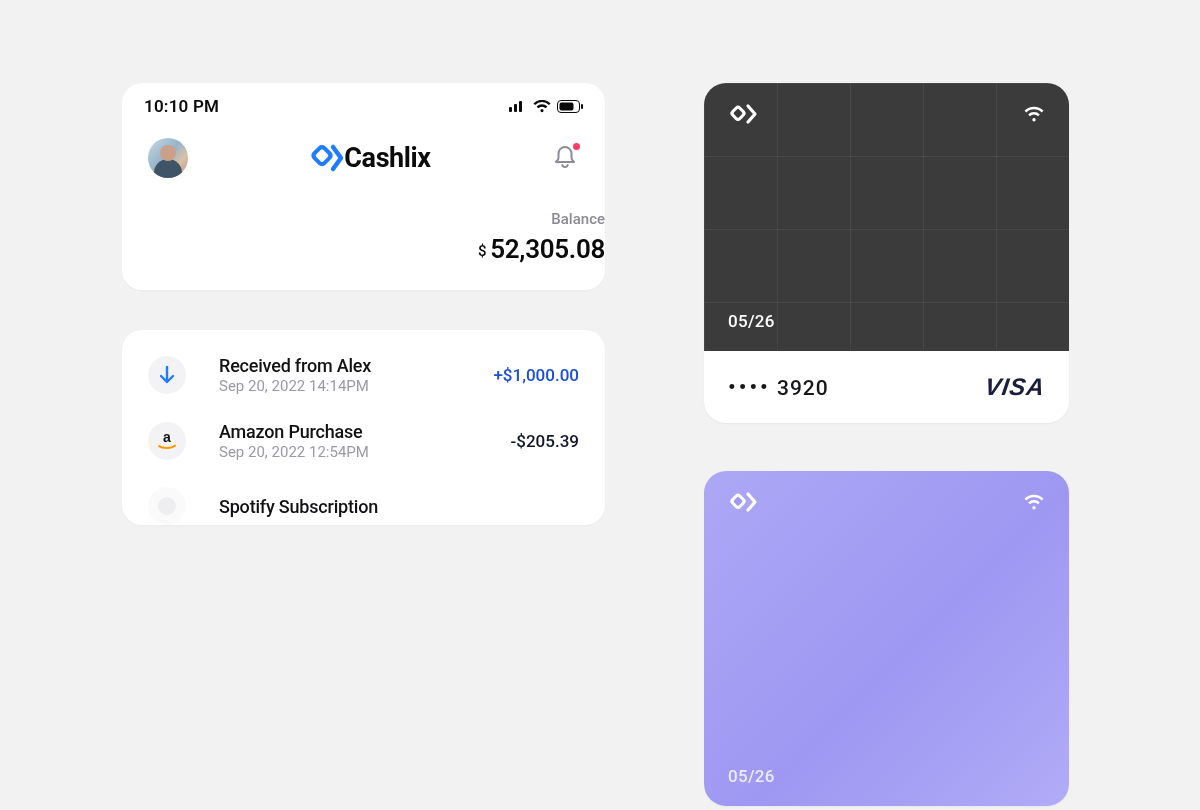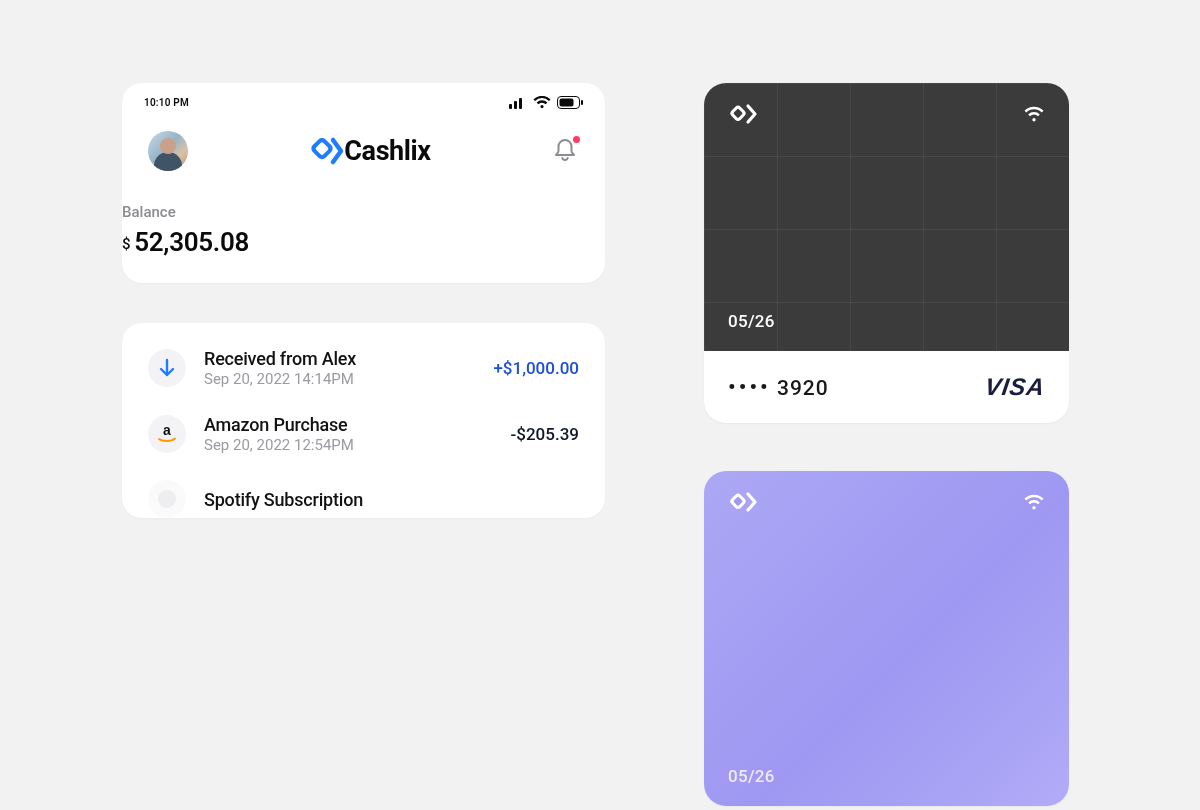--- a/index.html
+++ b/index.html
@@ -32,21 +32,21 @@
   
   .hdr {
     width: 483px;
     padding-bottom: 26px;
   }
   .statusbar {
     display: flex;
     align-items: center;
     justify-content: space-between;
     padding: 13px 22px 6px 22px;
-    font-size: 10px;
+    font-size: 17px;
     font-weight: 600;
     letter-spacing: 0.2px;
   }
   .status-icons { display: flex; align-items: center; gap: 6px; }
   .status-icons svg { display: block; }
   .app-header-row {
     display: flex;
     align-items: center;
     justify-content: space-between;
     padding: 16px 26px 10px 26px;
@@ -64,21 +64,21 @@
     content:""; position:absolute; left:6px; top:21px; width:28px; height:22px;
     border-radius:14px 14px 8px 8px; background:#3f5466;
   }
   .brand { display: flex; align-items: center; gap: 0; }
   .brand-name { font-size: 27px; font-weight: 700; letter-spacing: -0.4px; }
   .bell-wrap { position: relative; width: 28px; height: 28px; display:flex; align-items:center; justify-content:center; }
   .bell-dot {
     position: absolute; top: -3px; right: -3px; width: 11px; height: 11px;
     border-radius: 50%; background: #ff3a67; border: 2px solid #fff;
   }
-  .balance-block { text-align: left; padding-top: 22px; }
+  .balance-block { text-align: right; padding-top: 22px; }
   .balance-label { color: #8b8b93; font-size: 15px; font-weight: 500; }
   .balance-amount { font-size: 26px; font-weight: 600; margin-top: 6px; letter-spacing: -0.3px; }
   .balance-amount .cur { font-size: 15px; font-weight: 500; margin-right: 4px; vertical-align: 2px; }
 
   
   .wallet-title-card {
     margin-top: 40px;
     height: 155px;
     display: flex;
     align-items: center;
@@ -92,21 +92,21 @@
   }
 
   
   .tx-card {
     margin-top: 40px;
     padding: 12px 26px 0 26px;
   }
   .tx-row {
     display: flex;
     align-items: center;
-    gap: 18px;
+    gap: 33px;
     padding: 13px 0;
   }
   .tx-icon {
     width: 38px; height: 38px; border-radius: 50%;
     background: #f3f3f5; display:flex; align-items:center; justify-content:center;
     flex-shrink: 0;
   }
   .tx-main { flex: 1 1 auto; min-width: 0; }
   .tx-title { font-size: 18px; font-weight: 500; color: #121214; letter-spacing: -0.2px; }
   .tx-date  { font-size: 15px; color: #9a9aa2; margin-top: 1px; }

